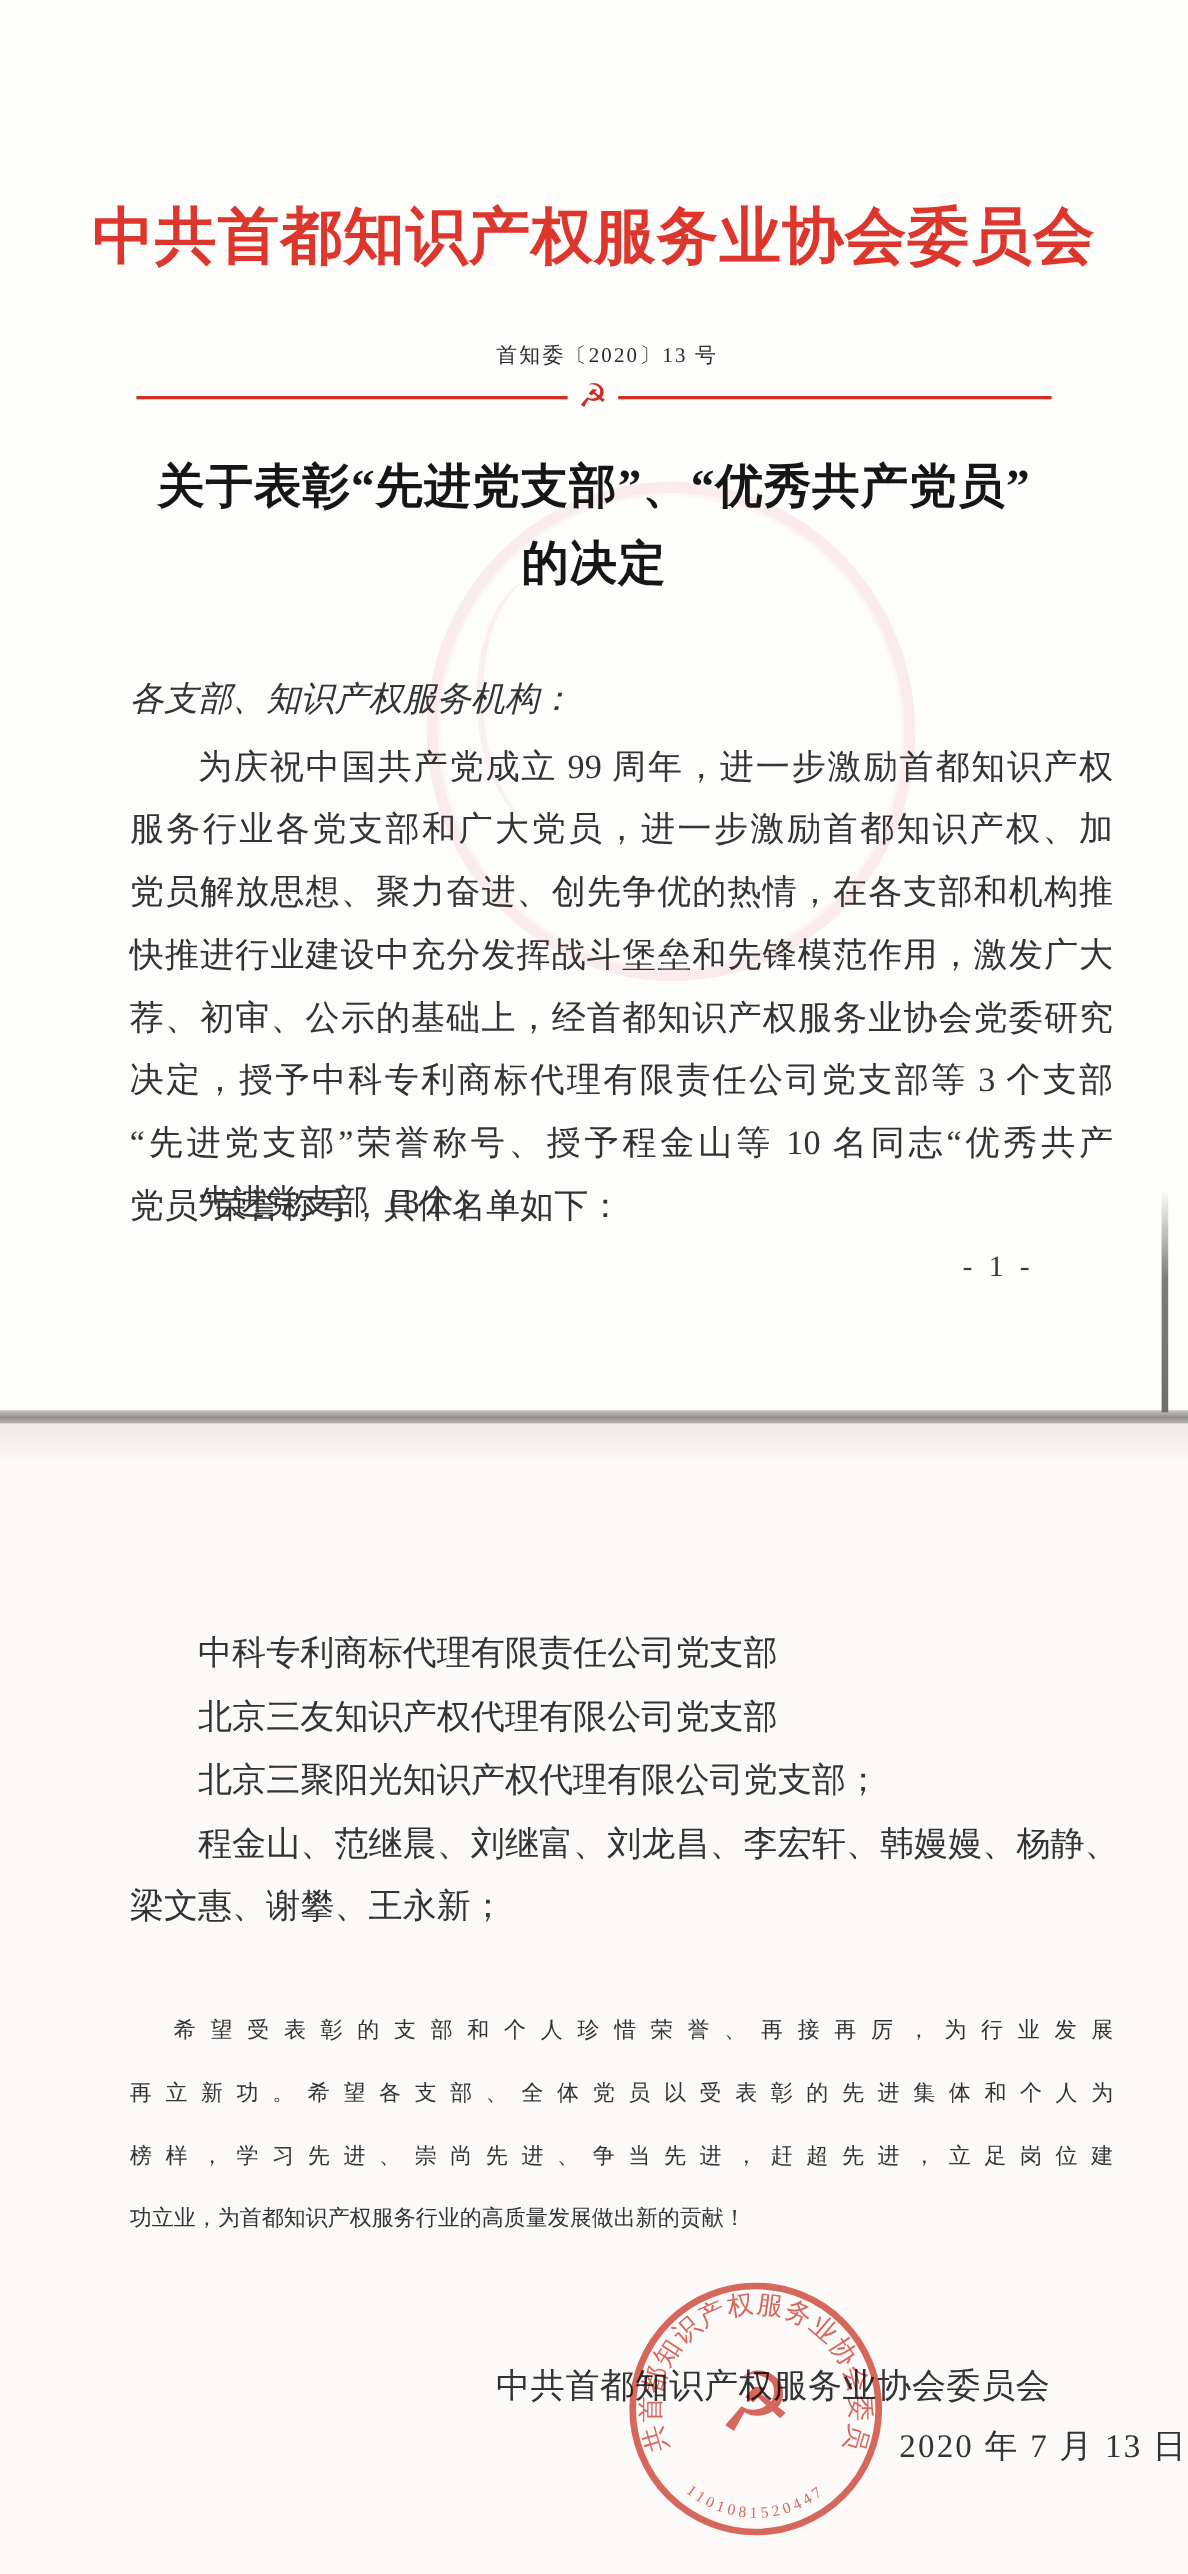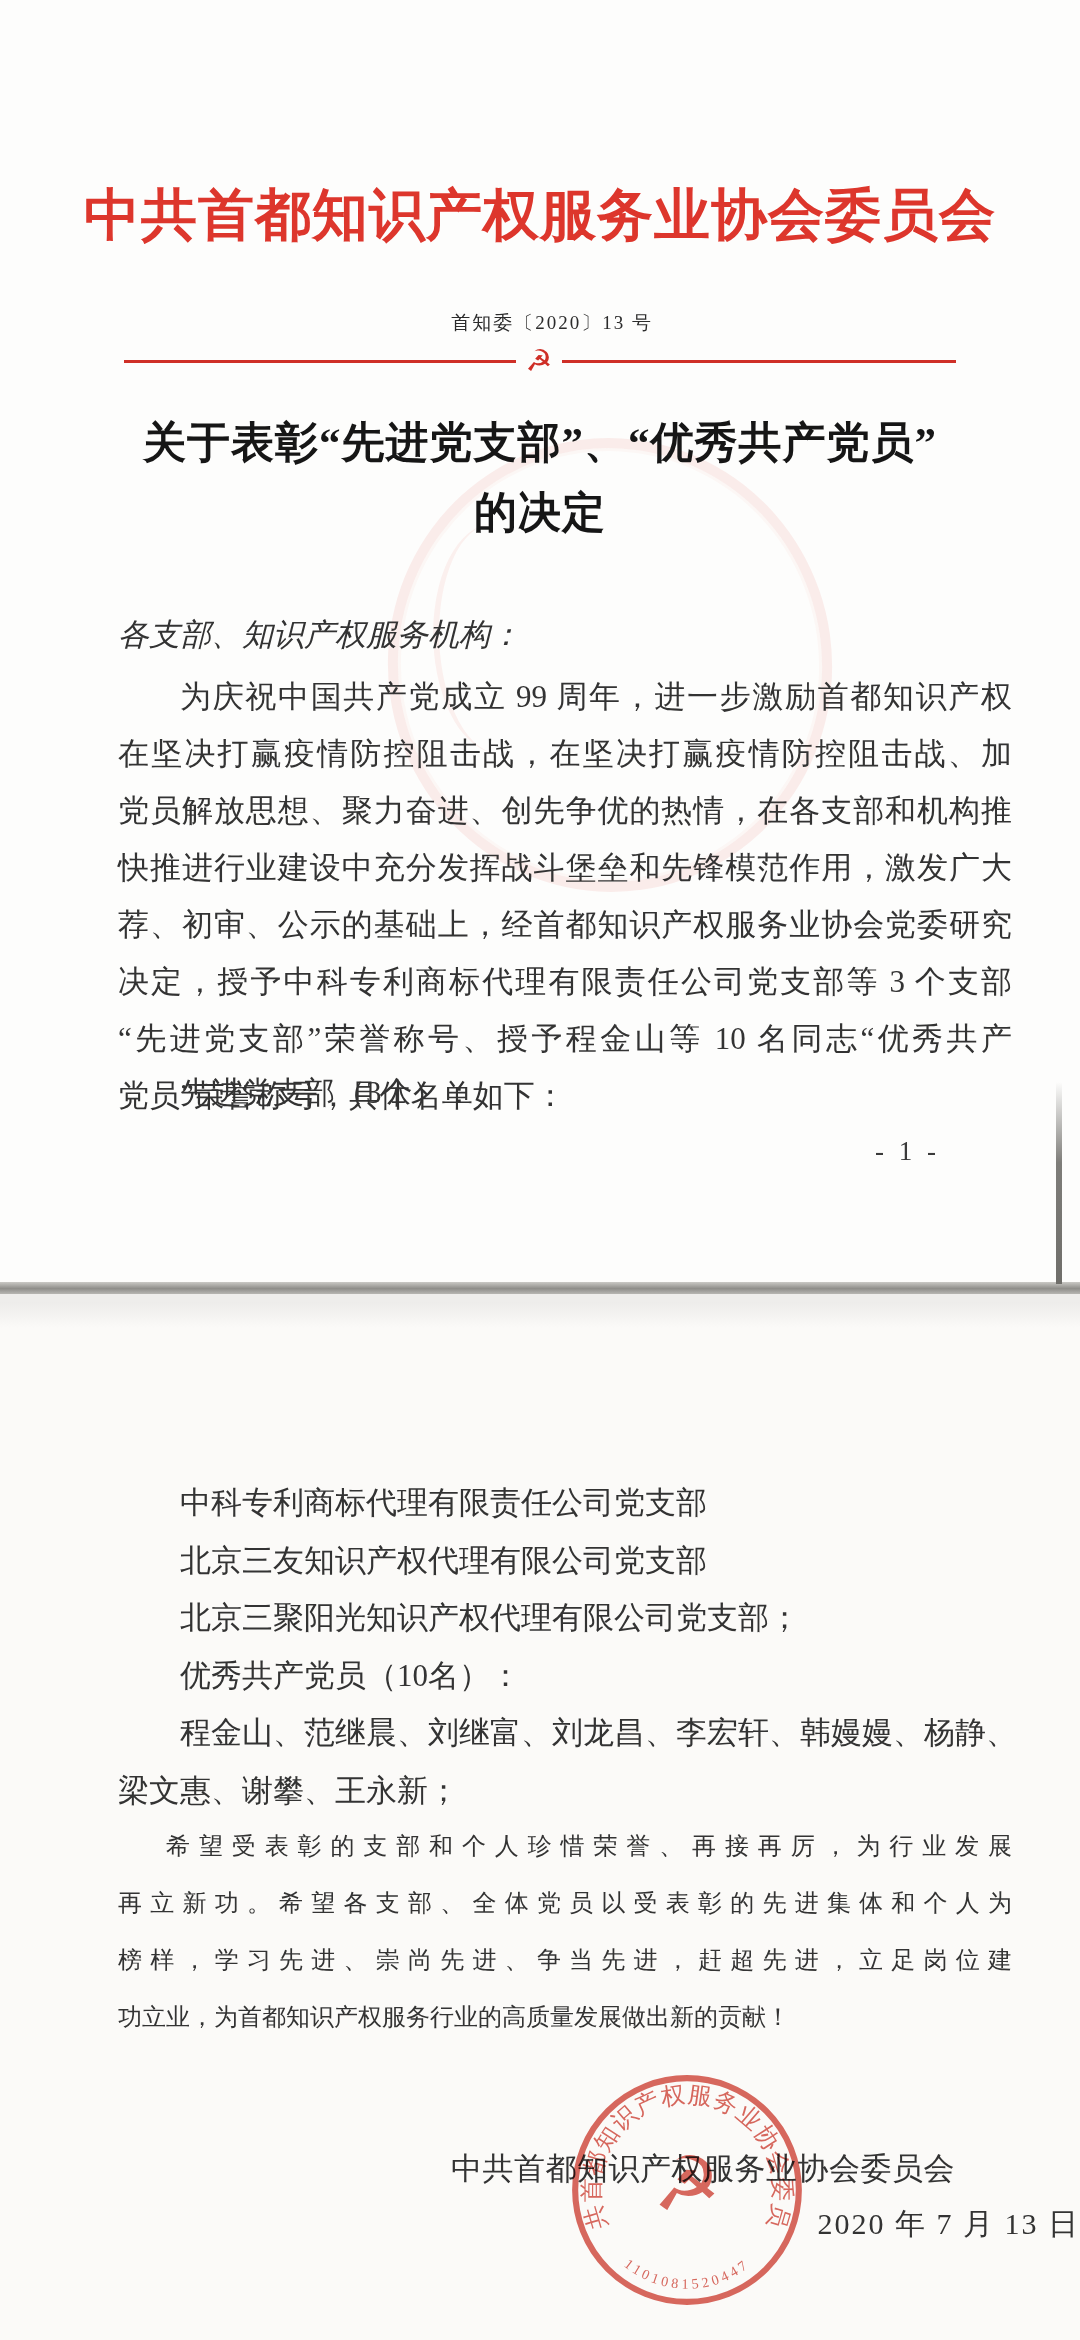--- a/index.html
+++ b/index.html
@@ -57,21 +57,21 @@
     box-shadow:inset 0 0 0 3px rgba(224,92,82,0.04);
     transform:rotate(-8deg);
   }
   .faint-seal:after{content:"";position:absolute;left:40px;top:60px;width:120px;height:230px;
     border-radius:50%;border-left:6px solid rgba(224,92,82,0.08);transform:rotate(6deg);}
 
   
   .list-block{position:absolute;left:118px;width:894px;top:172px;font-size:31px;color:#333;}
   .lline{height:57.5px;line-height:57.5px;white-space:nowrap;}
   .lline.indent{text-indent:2em;}
-  .p2{top:516px;left:118px;width:894px;position:absolute;font-size:24px;color:#333;}
+  .p2{top:516px;left:118px;width:894px;position:absolute;font-size:20px;color:#333;}
   .signature{position:absolute;top:846px;left:451px;font-size:31px;color:#333;letter-spacing:0.5px;}
   .date-line{position:absolute;top:902px;left:0;width:1080px;text-align:right;
     font-size:30px;color:#333;letter-spacing:2px;text-indent:40px;}
 
   .seal{position:absolute;left:565px;top:766px;width:244px;height:244px;
     mix-blend-mode:multiply;opacity:0.88;}
   .seal text{font-family:"Liberation Serif","DejaVu Serif",serif;}
 </style>
 </head>
 <body>
@@ -90,21 +90,21 @@
 
     <div class="doc-title">
       <div>关于表彰“先进党支部”、“优秀共产党员”</div>
       <div>的决定</div>
     </div>
 
     <div class="salutation">各支部、知识产权服务机构：</div>
 
     <div class="body-block p1">
       <div class="jline indent">为庆祝中国共产党成立 99 周年，进一步激励首都知识产权</div>
-      <div class="jline">在坚决打赢疫情防控阻击战，在坚决打赢疫情防控阻击战、加</div>
+      <div class="jline">服务行业各党支部和广大党员，进一步激励首都知识产权、加</div>
       <div class="jline">党员解放思想、聚力奋进、创先争优的热情，在各支部和机构推</div>
       <div class="jline">快推进行业建设中充分发挥战斗堡垒和先锋模范作用，激发广大</div>
       <div class="jline">荐、初审、公示的基础上，经首都知识产权服务业协会党委研究</div>
       <div class="jline">决定，授予中科专利商标代理有限责任公司党支部等 3 个支部</div>
       <div class="jline">“先进党支部”荣誉称号、授予程金山等 10 名同志“优秀共产</div>
       <div class="jline last">党员”荣誉称号，具体名单如下：</div>
     </div>
 
     <div class="list-intro">先进党支部（3个）：</div>
 
@@ -113,21 +113,20 @@
     <div class="bottom-edge"></div>
     <div class="right-edge"></div>
   </div>
 
   <div class="page page2">
 
     <div class="list-block">
       <div class="lline indent">中科专利商标代理有限责任公司党支部</div>
       <div class="lline indent">北京三友知识产权代理有限公司党支部</div>
       <div class="lline indent">北京三聚阳光知识产权代理有限公司党支部；</div>
-      <div class="lline indent">优秀共产党员（10名）：</div>
       <div class="lline indent">程金山、范继晨、刘继富、刘龙昌、李宏轩、韩嫚嫚、杨静、</div>
       <div class="lline">梁文惠、谢攀、王永新；</div>
     </div>
 
     <div class="p2">
       <div class="jline indent">希望受表彰的支部和个人珍惜荣誉、再接再厉，为行业发展</div>
       <div class="jline">再立新功。希望各支部、全体党员以受表彰的先进集体和个人为</div>
       <div class="jline">榜样，学习先进、崇尚先进、争当先进，赶超先进，立足岗位建</div>
       <div class="jline last">功立业，为首都知识产权服务行业的高质量发展做出新的贡献！</div>
     </div>

